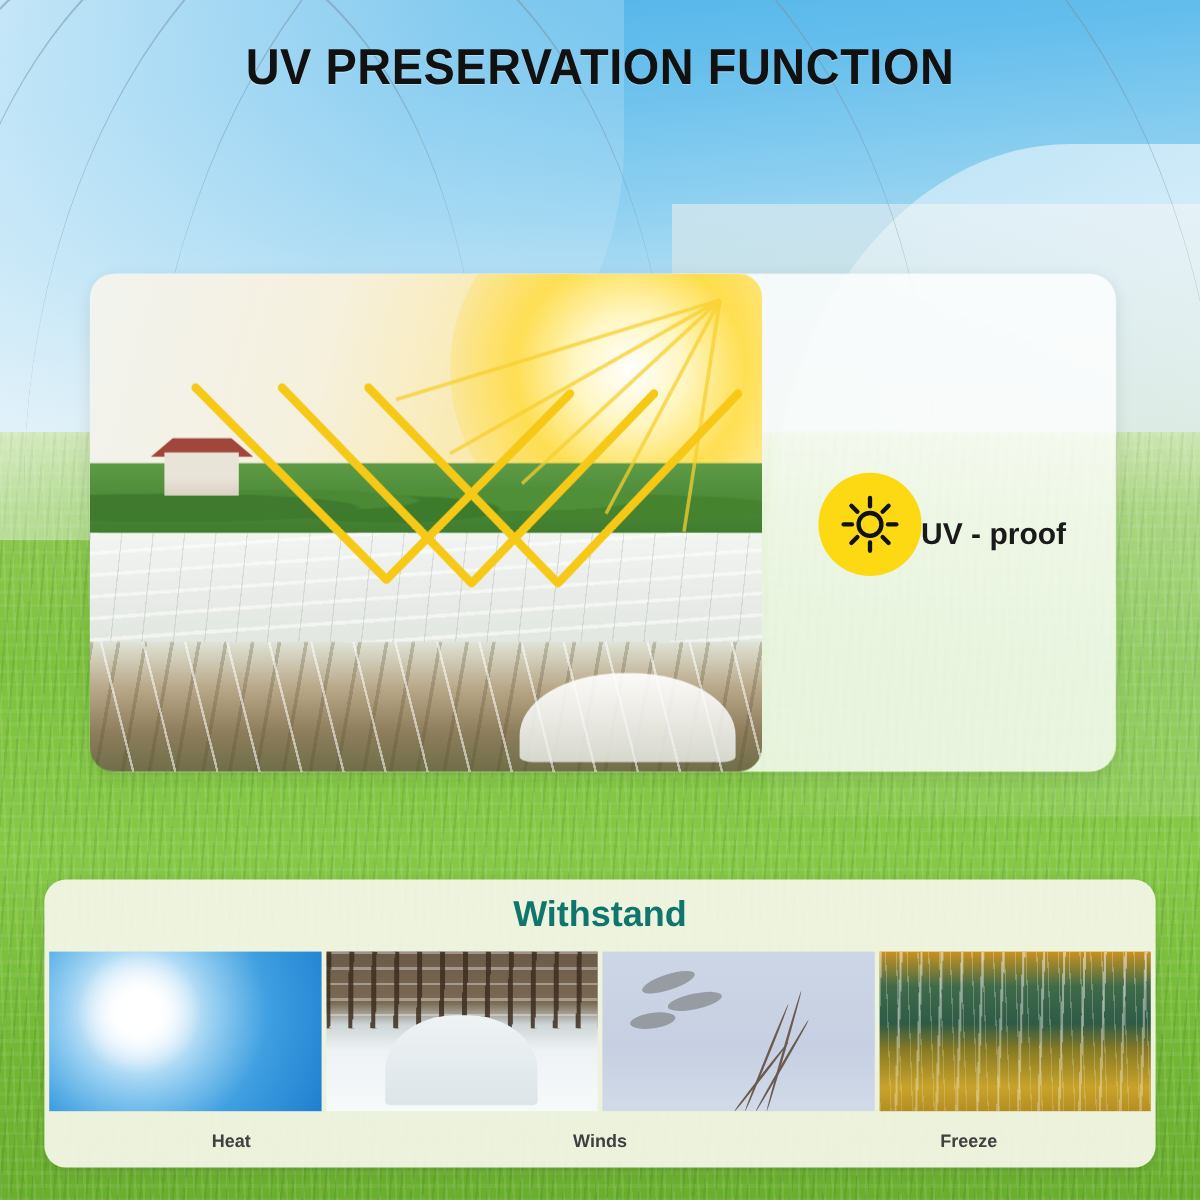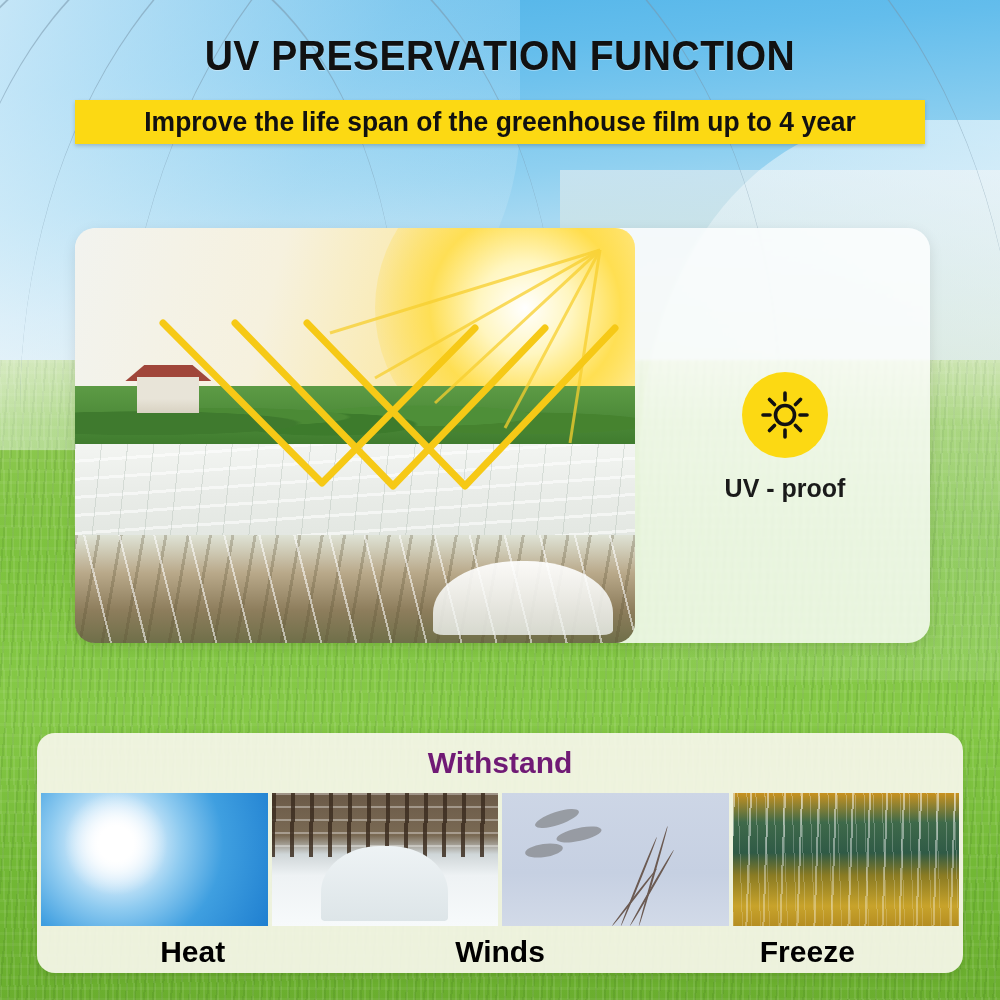--- a/index.html
+++ b/index.html
@@ -133,53 +133,53 @@
     border-radius:48% 48% 6% 6%/70% 70% 6% 6%;
   }
   .chev{position:absolute;pointer-events:none;}
   .chev svg{display:block;}
 
   
   .icon-col{
     position:absolute;left:650px;top:248px;width:270px;height:378px;
     display:flex;flex-direction:column;align-items:center;justify-content:space-around;
   }
-  .icon-block{display:flex;flex-direction:column;align-items:center;}
+  .icon-block{display:flex;flex-direction:row;align-items:center;}
   .badge{
     width:86px;height:86px;border-radius:50%;background:#fcd913;
     display:flex;align-items:center;justify-content:center;
   }
   .badge svg{display:block;}
   .icon-label{
     margin-top:16px;font-size:25px;font-weight:bold;color:#1a1a1a;white-space:nowrap;
   }
 
   
   .withstand{
     position:absolute;left:37px;top:733px;width:926px;height:240px;
     background:rgba(246,246,233,.93);
     border-radius:18px;overflow:hidden;
     box-shadow:0 3px 10px rgba(0,0,0,.10);
   }
   .withstand-title{
     position:absolute;left:0;top:13px;width:100%;text-align:center;
-    font-size:30px;font-weight:bold;color:#701a75;
+    font-size:30px;font-weight:bold;color:#0f766e;
   }
   .thumb-row{
     position:absolute;left:0;top:60px;width:100%;height:133px;
     display:flex;gap:4px;padding:0 4px;box-sizing:border-box;
   }
   .thumb{flex:1;position:relative;overflow:hidden;}
   .label-row{
     position:absolute;left:0;top:197px;width:100%;height:43px;
     display:flex;padding:0 4px;box-sizing:border-box;gap:4px;
   }
   .label-cell{
     flex:1;display:flex;align-items:center;justify-content:center;
-    font-size:30px;font-weight:bold;color:#000000;
+    font-size:15px;font-weight:bold;color:#404040;
   }
   
   .t-heat{
     background:radial-gradient(circle at 33% 38%, #ffffff 0 10%, #dff0fc 18%, #8fcbf0 38%, #3f9fe0 62%, #1f7fd0 100%);
   }
   .t-heat:after{
     content:"";position:absolute;inset:0;
     background:radial-gradient(circle at 33% 38%, rgba(255,255,255,.95) 0 6%, rgba(255,255,255,0) 30%);
   }
   .t-freeze{
@@ -229,23 +229,20 @@
   <div class="grass-tex"></div>
   <div class="sheet-left"></div>
   <div class="sheet-right"></div>
 
   <div class="rib" style="left:-120px;top:-60px;width:520px;height:420px;"></div>
   <div class="rib" style="left:-60px;top:-90px;width:620px;height:470px;"></div>
   <div class="rib" style="left:20px;top:-130px;width:760px;height:540px;"></div>
   <div class="rib" style="left:120px;top:-180px;width:900px;height:610px;"></div>
 
   <div class="title">UV PRESERVATION FUNCTION</div>
-  <div class="banner">
-    <span class="banner-txt">Improve the life span of the greenhouse film up to 4 year</span>
-  </div>
 
   <div class="feature-card"></div>
 
   <div class="photo">
     <div class="photo-sky"></div>
     <div class="photo-sun"></div>
     <div class="photo-trees"></div>
     <div class="photo-roof"></div>
     <div class="photo-house"></div>
     <div class="photo-film"></div>

